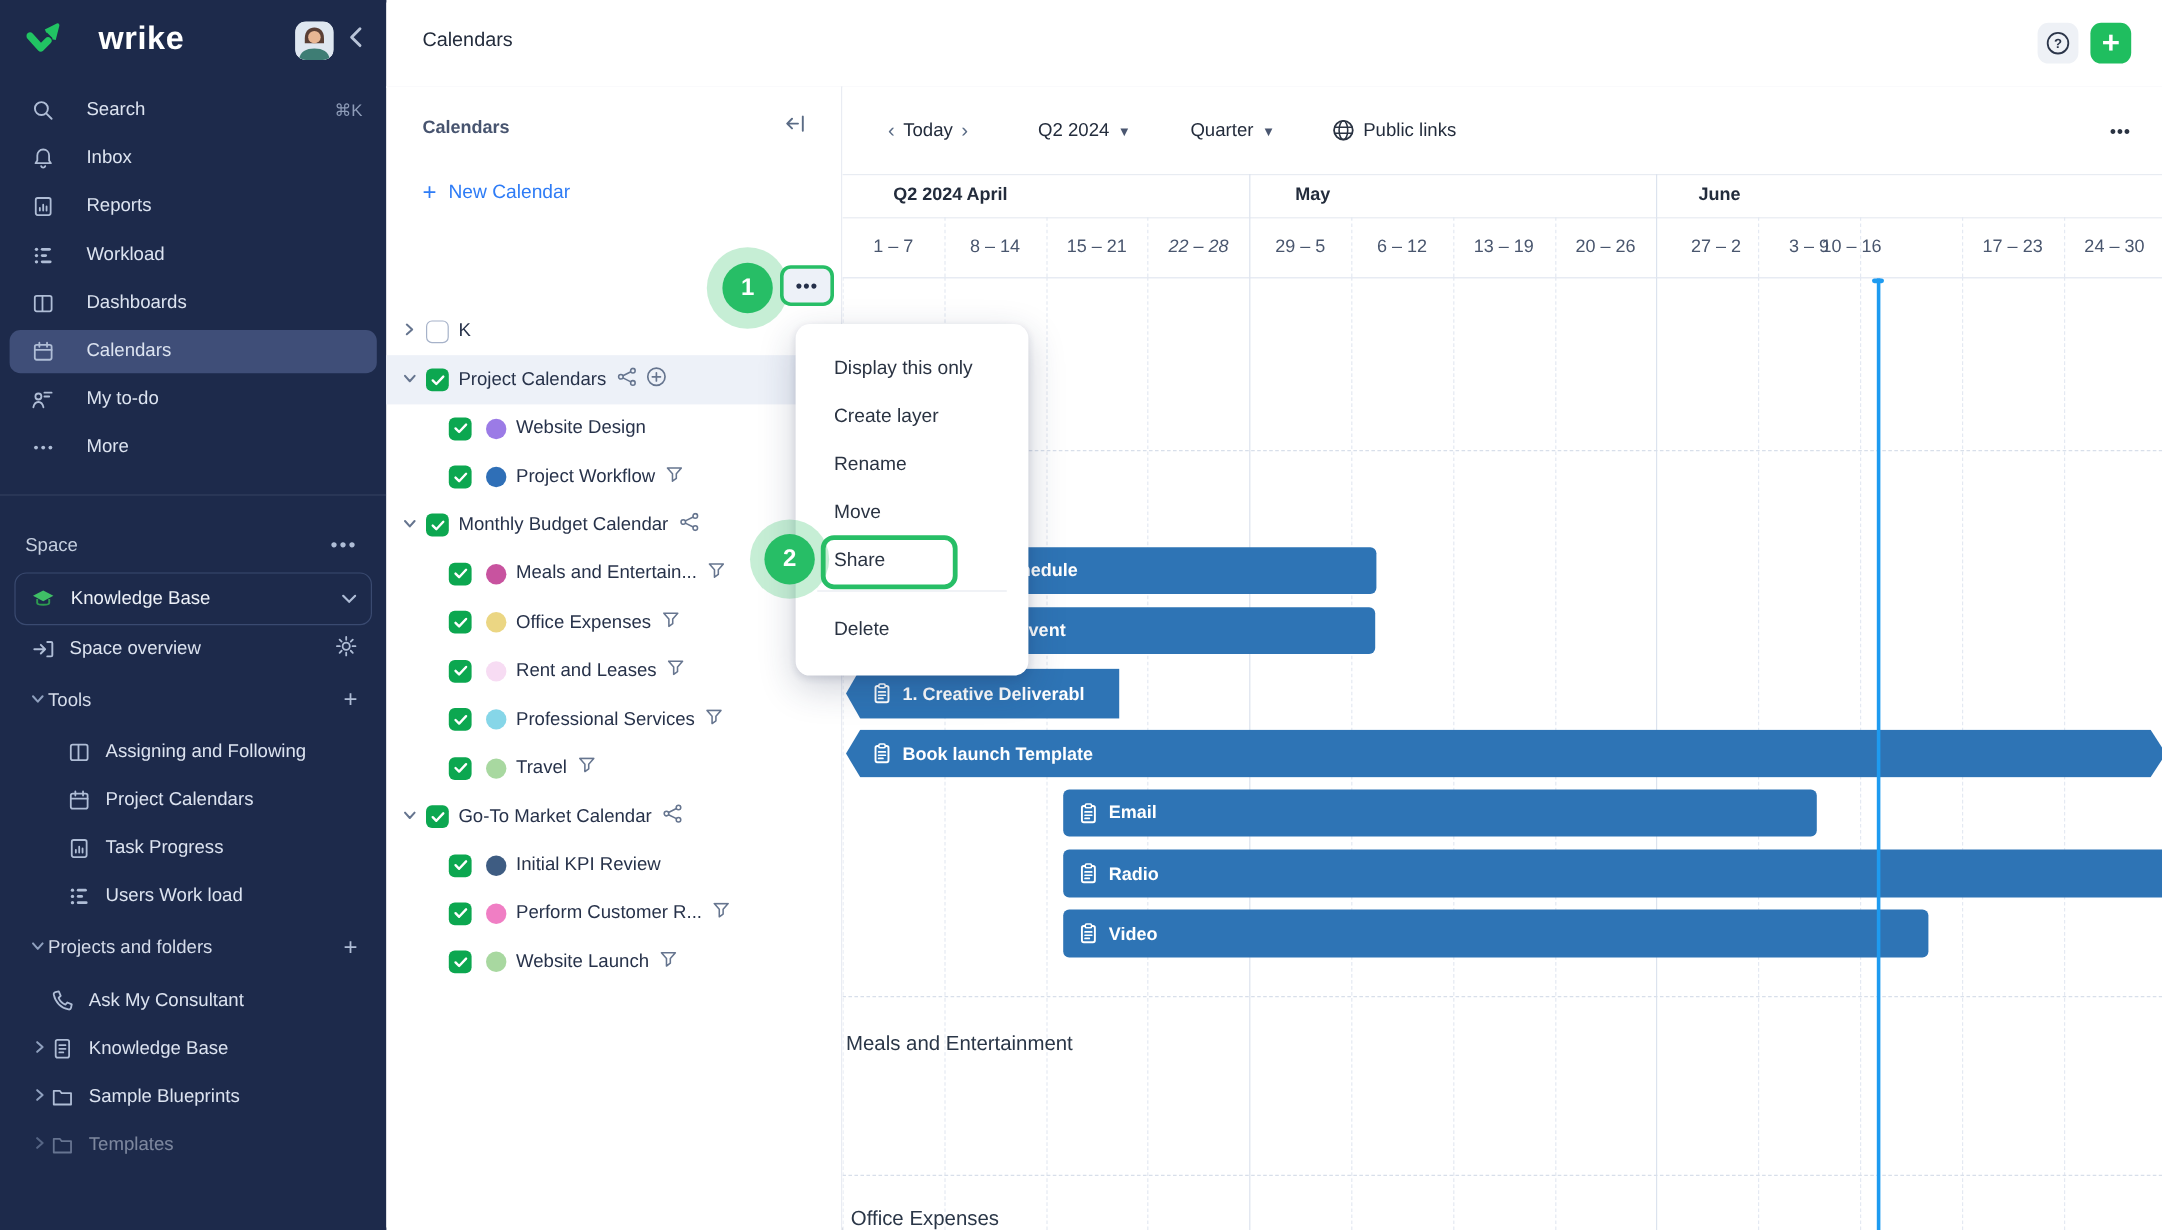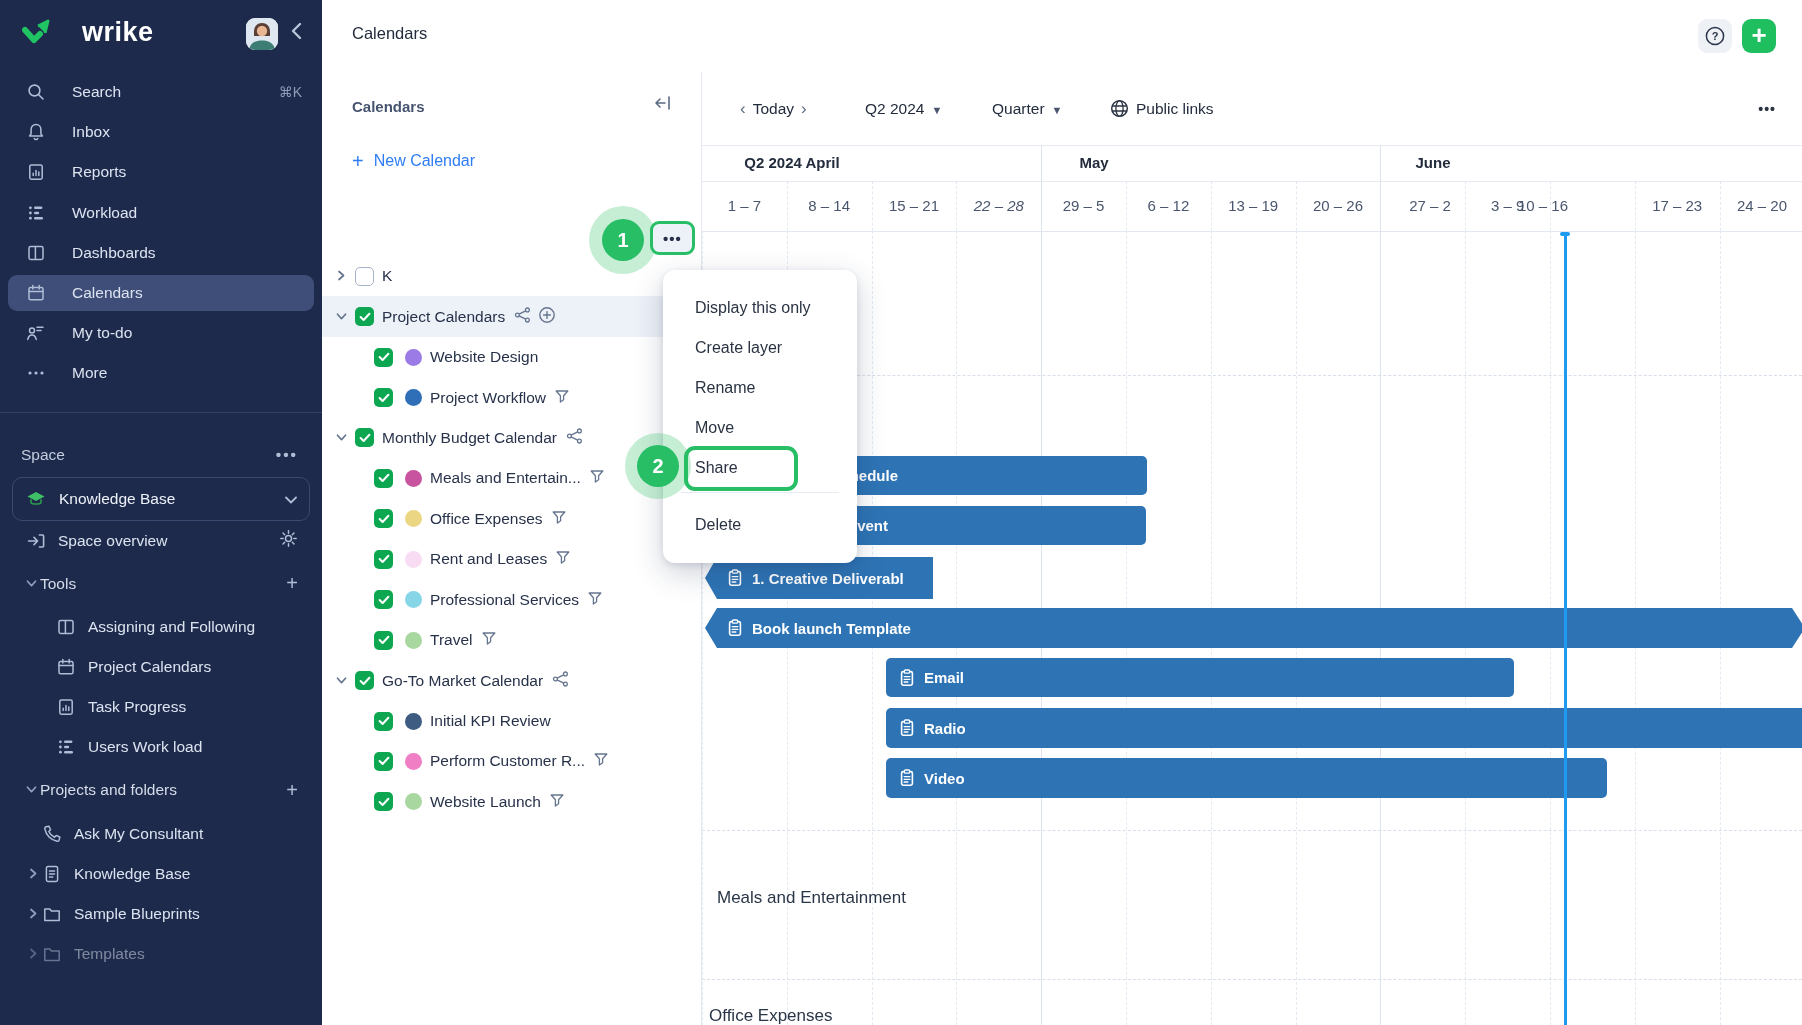--- a/index.html
+++ b/index.html
@@ -620,42 +620,42 @@
         <span class="week-label" style="left: 212px;">15 – 21</span>
         <span class="week-label" style="left: 296.8px; font-style: italic;">22 – 28</span>
         <span class="week-label" style="left: 381.6px;">29 – 5</span>
         <span class="week-label" style="left: 466.4px;">6 – 12</span>
         <span class="week-label" style="left: 551.2px;">13 – 19</span>
         <span class="week-label" style="left: 636px;">20 – 26</span>
         <span class="week-label" style="left: 728px;">27 – 2</span>
         <span class="week-label" style="left: 805.6px;">3 – 9</span>
         <span class="week-label" style="left: 841px;">10 – 16</span>
         <span class="week-label" style="left: 975.2px;">17 – 23</span>
-        <span class="week-label" style="left: 1060px;">24 – 20</span>
+        <span class="week-label" style="left: 1060px;">24 – 30</span>
       </div>
     <div class="canvas" id="gantt-canvas">
         <span class="vline" style="left: 0px;"></span>
         <span class="vline" style="left: 84.8px;"></span>
         <span class="vline" style="left: 169.6px;"></span>
         <span class="vline" style="left: 254.4px;"></span>
         <span class="vline solid" style="left: 339.2px;"></span>
         <span class="vline" style="left: 424px;"></span>
         <span class="vline" style="left: 508.8px;"></span>
         <span class="vline" style="left: 593.6px;"></span>
         <span class="vline solid" style="left: 678.4px;"></span>
         <span class="vline" style="left: 763.2px;"></span>
         <span class="vline" style="left: 848px;"></span>
         <span class="vline" style="left: 932.8px;"></span>
         <span class="vline" style="left: 1017.6px;"></span>
         <div class="hdash" style="top: 144px;"></div>
         <div class="hdash" style="top: 599px;"></div>
         <div class="hdash" style="top: 748px;"></div>
         <div class="sec-head" style="left: 8px; top: 49px;">Website Design</div>
         <div class="sec-head" style="left: 8px; top: 194px;">Project Workflow</div>
-        <div class="sec-head" style="left: 15px; top: 629px; margin-top: 28px;">Meals and Entertainment</div>
+        <div class="sec-head" style="left: 3px; top: 629px;">Meals and Entertainment</div>
         <div class="sec-head" style="left: 7px; top: 775px;">Office Expenses</div>
         <div class="bar" style="left: 8px; top: 225px; width: 437px; height: 39px; background: rgb(46, 116, 181);">
           <span class="bic">
             <svg width="16" height="18" viewBox="0 0 16 18">
               <rect x="2.6" y="2.6" width="10.8" height="13.6" rx="1.6" fill="none" stroke="#fff" stroke-width="1.6"></rect>
               <rect x="5.4" y="1" width="5.2" height="3.2" rx="1" fill="#2E74B5" stroke="#fff" stroke-width="1.3"></rect>
               <path d="M5.2 7.6h5.6M5.2 10.4h5.6M5.2 13h3.6" stroke="#fff" stroke-width="1.4" stroke-linecap="round"></path>
             </svg>
           </span>
           <span>2. Publicity Schedule</span>

